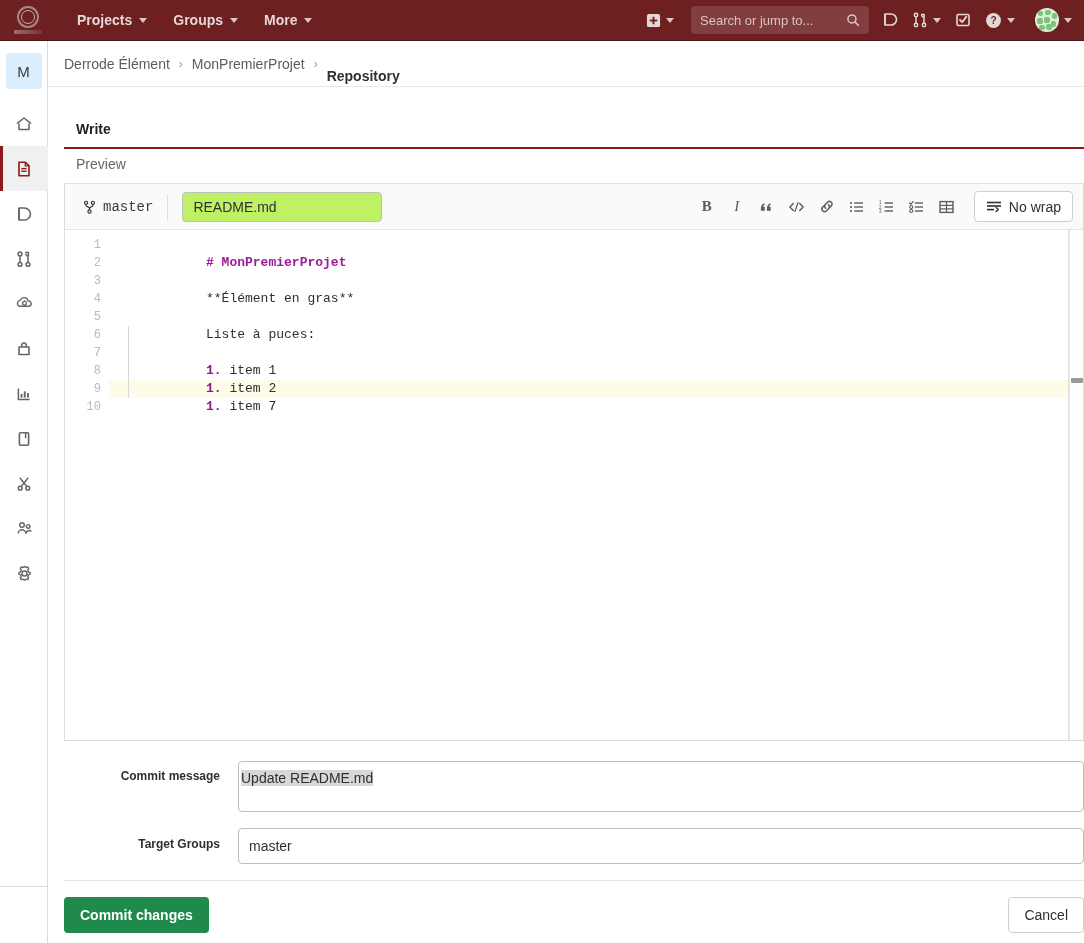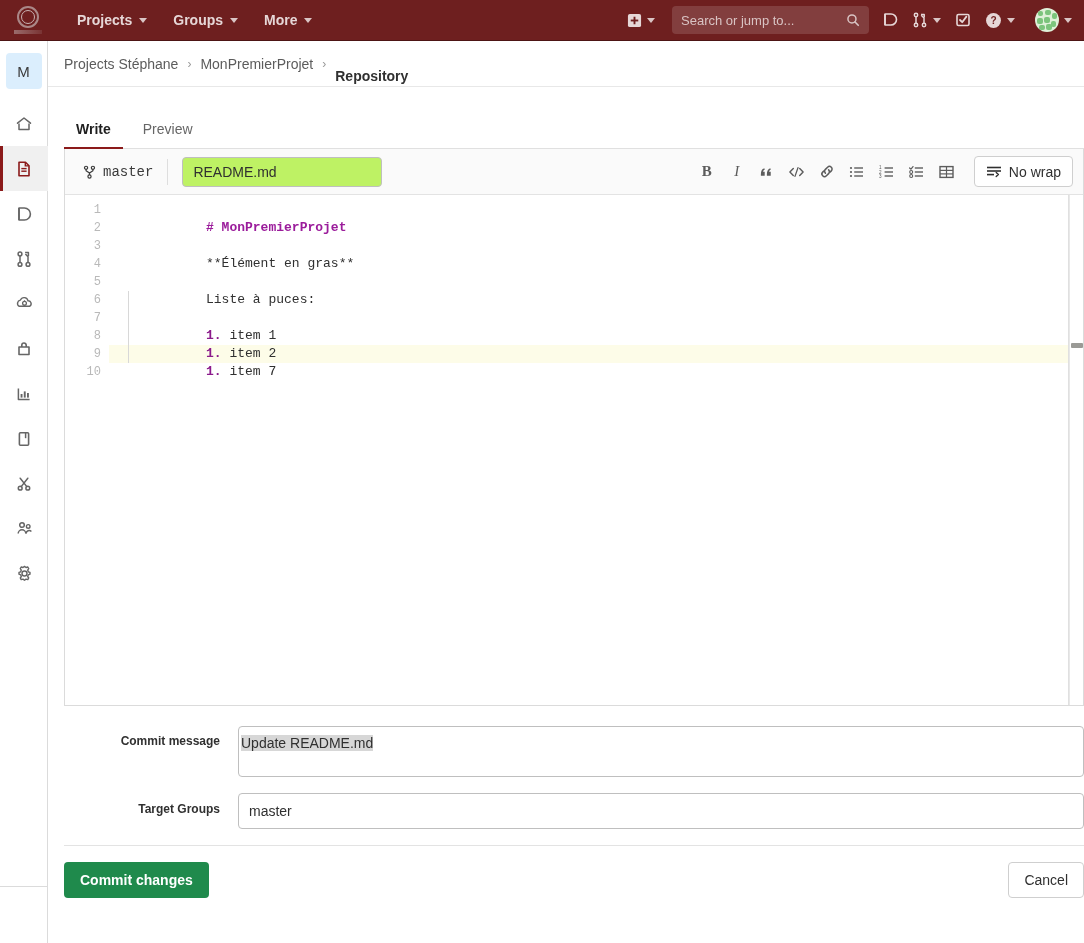--- a/index.html
+++ b/index.html
@@ -44,21 +44,21 @@
   .caret { width: 0; height: 0; border-left: 4px solid transparent; border-right: 4px solid transparent; border-top: 5px solid currentColor; display:inline-block; opacity:.9;}
   .nav-spacer { flex: 1; }
 
   .icon-btn {
     display:flex; align-items:center; justify-content:center;
     color:#e6d7d7; cursor:pointer; height:41px; padding:0 7px; gap:5px;
   }
   .icon-btn svg { display:block; }
 
   .searchbox {
-    width: 197px; height: 28px; background: rgba(255,255,255,.14);
+    width: 178px; height: 28px; background: rgba(255,255,255,.14);
     border-radius: 4px; margin: 0 6px 0 8px;
     display:flex; align-items:center; padding: 0 9px;
     color: #d9c4c4; font-size: 13px; cursor: text; position: relative;
   }
   .searchbox .ph { flex:1; }
   .avatar {
     width: 24px; height: 24px; border-radius: 50%;
     background: #dff0d8; margin-left: 6px; flex:none;
     position: relative; overflow: hidden;
   }
@@ -94,22 +94,22 @@
   .breadcrumb .sep { color:#999; font-size:12px; }
   .breadcrumb .crumb { color:#5c5c5c; cursor:pointer; }
   .breadcrumb .crumb.current { color:#303030; font-weight:700; cursor:default;margin-top:24px; }
 
   .page-title {
     font-size: 20px; font-weight: 700; color:#1f1f1f;
     padding: 30px 0 0 16px;
   }
 
   .tabs {
-    margin: 26px 0 0 16px; display:flex; gap: 8px;
-    border-bottom: 1px solid #e0e0e0; width: 1020px;
+    margin: 26px 0 0 16px; display:flex; gap: 0;
+    border-bottom: 1px solid #e0e0e0; width: 1020px; flex-direction: column;
   }
   .tab {
     padding: 8px 12px 10px; font-size:14px; color:#666; cursor:pointer;
     border-bottom: 2px solid transparent; margin-bottom:-1px;
   }
   .tab.active { color:#1f1f1f; font-weight:700; border-bottom-color:#8b1a1a; }
 
   
   .editor-wrap {
     margin-left: 16px; width: 1020px; border:1px solid #dbdbdb; border-top:none;
@@ -387,21 +387,21 @@
       <circle cx="9.5" cy="9.5" r="2.5" fill="none" stroke="currentColor" stroke-width="1.4"></circle>
     </svg>
   </div>
 
   <div class="side-divider" style="top:845px;"></div>
 </div>
 
 <div class="main">
 
   <div class="breadcrumb">
-    <span class="crumb">Projects Stéphane</span>
+    <span class="crumb">Derrode Élément</span>
     <span class="sep">›</span>
     <span class="crumb">MonPremierProjet</span>
     <span class="sep">›</span>
     <span class="crumb current">Repository</span>
   </div>
 
 
   <div class="tabs">
     <div class="tab active">
       <span>Write</span>

